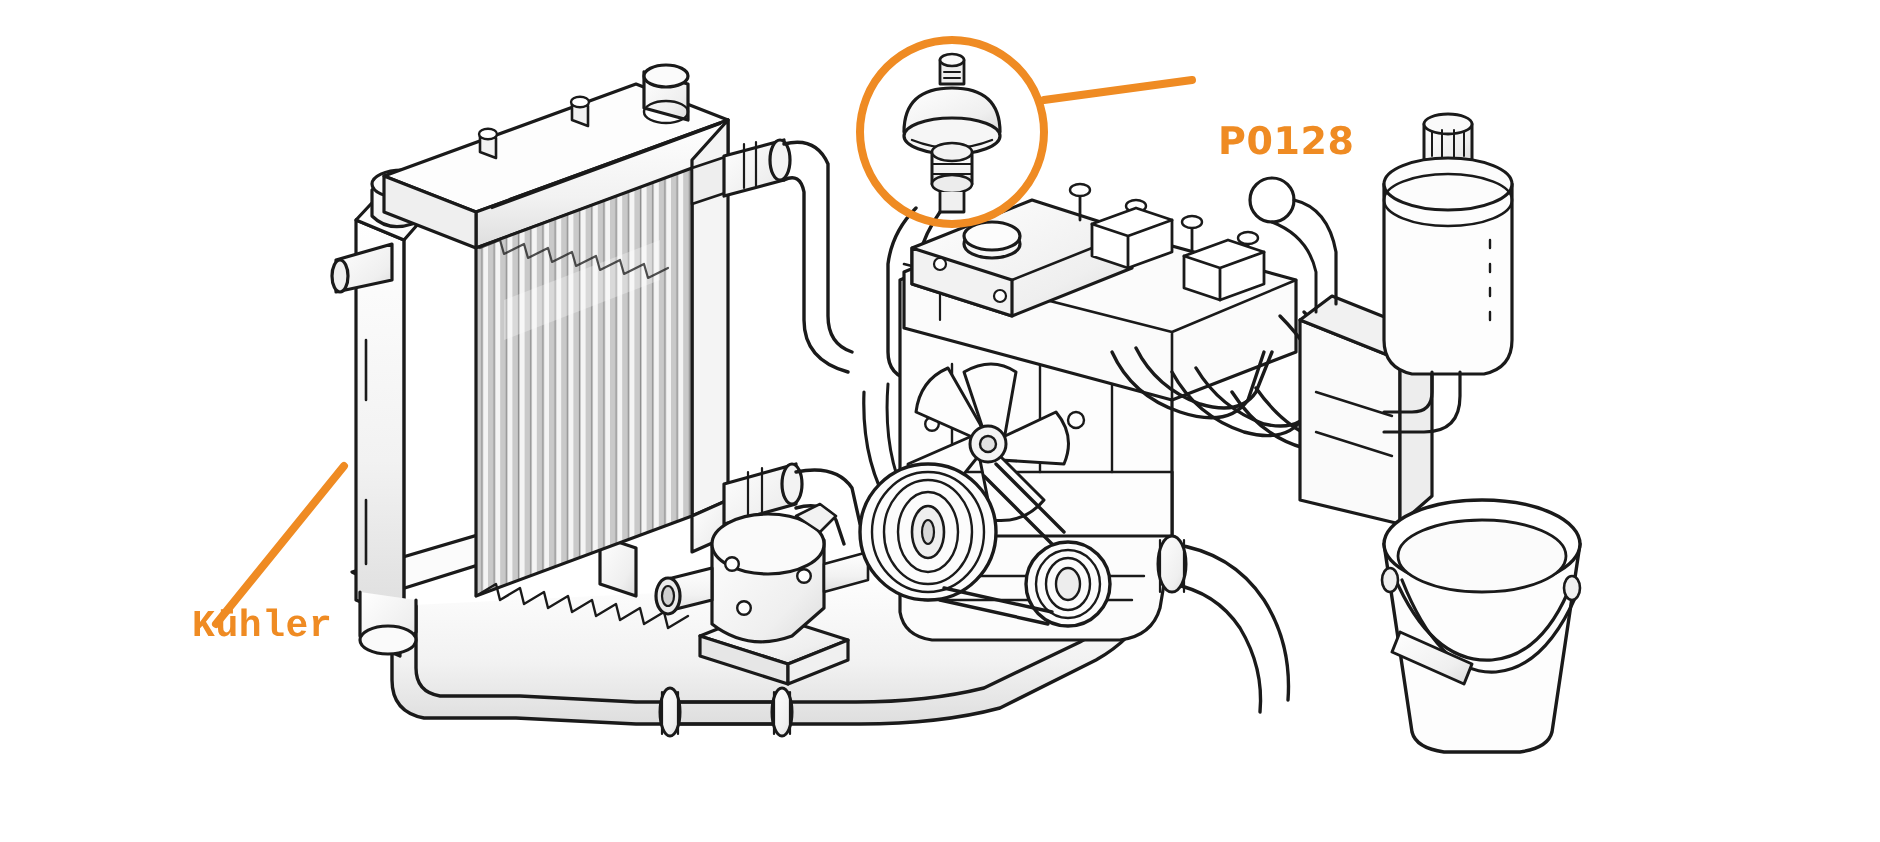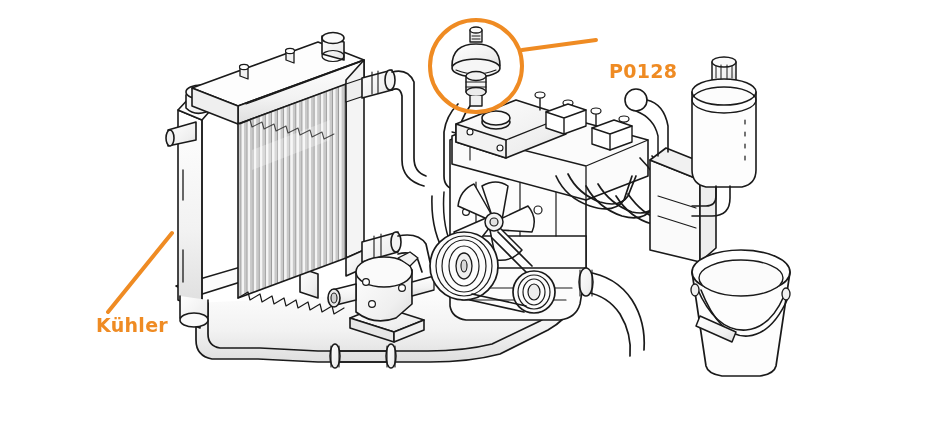--- a/index.html
+++ b/index.html
@@ -30,21 +30,21 @@
     position: absolute;
     font-family: "DejaVu Sans", "Liberation Sans", sans-serif;
     font-weight: bold;
     font-size: 19px;
     letter-spacing: 0.3px;
     color: #ef8b23;
     white-space: nowrap;
     line-height: 1;
   }
   #label-p0128 { left: 609px; top: 30px; margin-top: 32px; }
-  #label-kuehler { left: 96px; top: 316px; }
+  #label-kuehler { left: 96px; top: 304px; font-family: Liberation Mono, monospace; }
 </style>
 </head>
 <body>
 
 <div id="stage">
 
   <svg id="diagram" viewBox="0 0 940 421">
     <defs>
       <linearGradient id="finShade" x1="0" y1="0" x2="0" y2="1">
         <stop offset="0%" stop-color="#ffffff"></stop>

